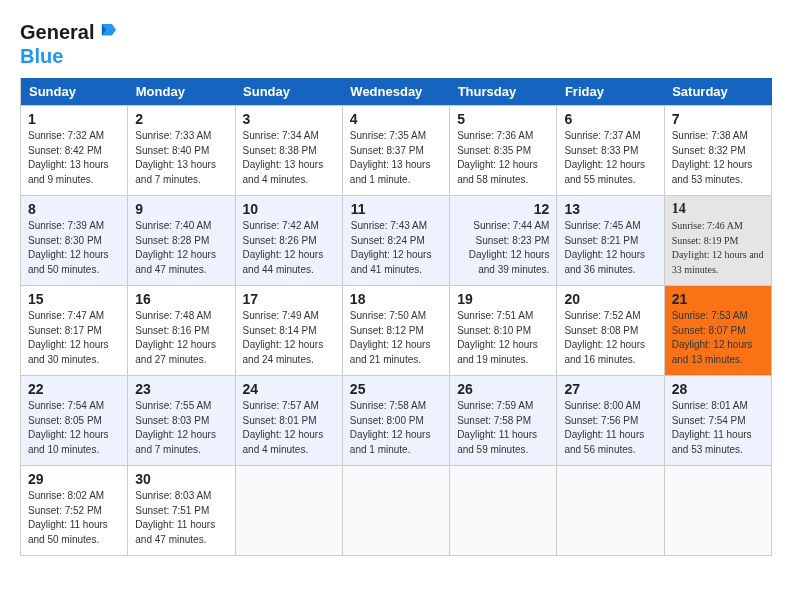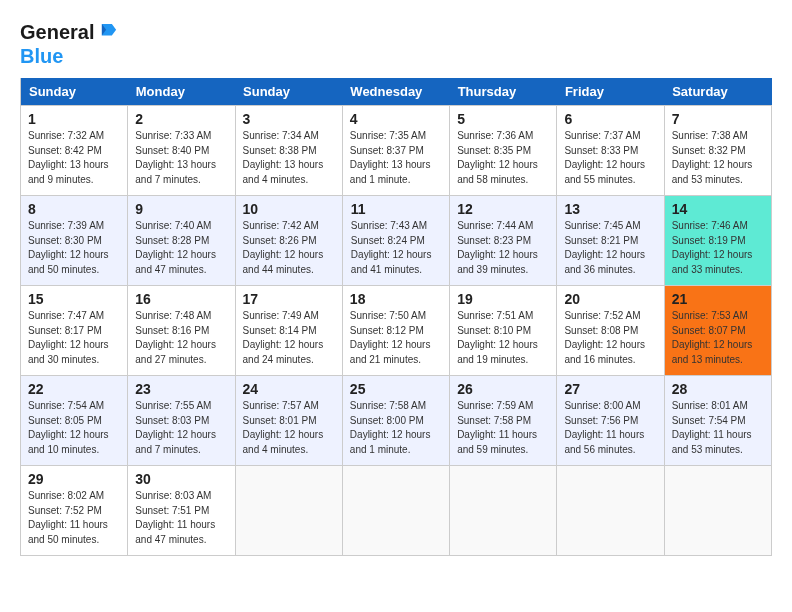--- a/index.html
+++ b/index.html
@@ -150,29 +150,29 @@
           <div class="cell-info">Sunrise: 7:40 AM<br>Sunset: 8:28 PM<br>Daylight: 12 hours and 47 minutes.</div>
         </td>
         <td style="background-color: rgb(238, 242, 255);">
           <span class="day-num">10</span>
           <div class="cell-info">Sunrise: 7:42 AM<br>Sunset: 8:26 PM<br>Daylight: 12 hours and 44 minutes.</div>
         </td>
         <td style="background-color: rgb(238, 242, 255); padding-left: 8px;">
           <span class="day-num">11</span>
           <div class="cell-info">Sunrise: 7:43 AM<br>Sunset: 8:24 PM<br>Daylight: 12 hours and 41 minutes.</div>
         </td>
-        <td style="background-color: rgb(238, 242, 255);">
+        <td style="background-color: rgb(238, 242, 255); text-align: right;">
           <span class="day-num">12</span>
           <div class="cell-info">Sunrise: 7:44 AM<br>Sunset: 8:23 PM<br>Daylight: 12 hours and 39 minutes.</div>
         </td>
         <td style="background-color: rgb(238, 242, 255);">
           <span class="day-num">13</span>
           <div class="cell-info">Sunrise: 7:45 AM<br>Sunset: 8:21 PM<br>Daylight: 12 hours and 36 minutes.</div>
         </td>
-        <td style="background-color: #5eead4;">
+        <td style="background-color: #e5e5e5; font-family: Liberation Serif, serif;">
           <span class="day-num">14</span>
           <div class="cell-info">Sunrise: 7:46 AM<br>Sunset: 8:19 PM<br>Daylight: 12 hours and 33 minutes.</div>
         </td>
       </tr>
       <tr>
         <td style="background-color: rgb(255, 255, 255);">
           <span class="day-num">15</span>
           <div class="cell-info">Sunrise: 7:47 AM<br>Sunset: 8:17 PM<br>Daylight: 12 hours and 30 minutes.</div>
         </td>
         <td style="background-color: rgb(255, 255, 255);">

